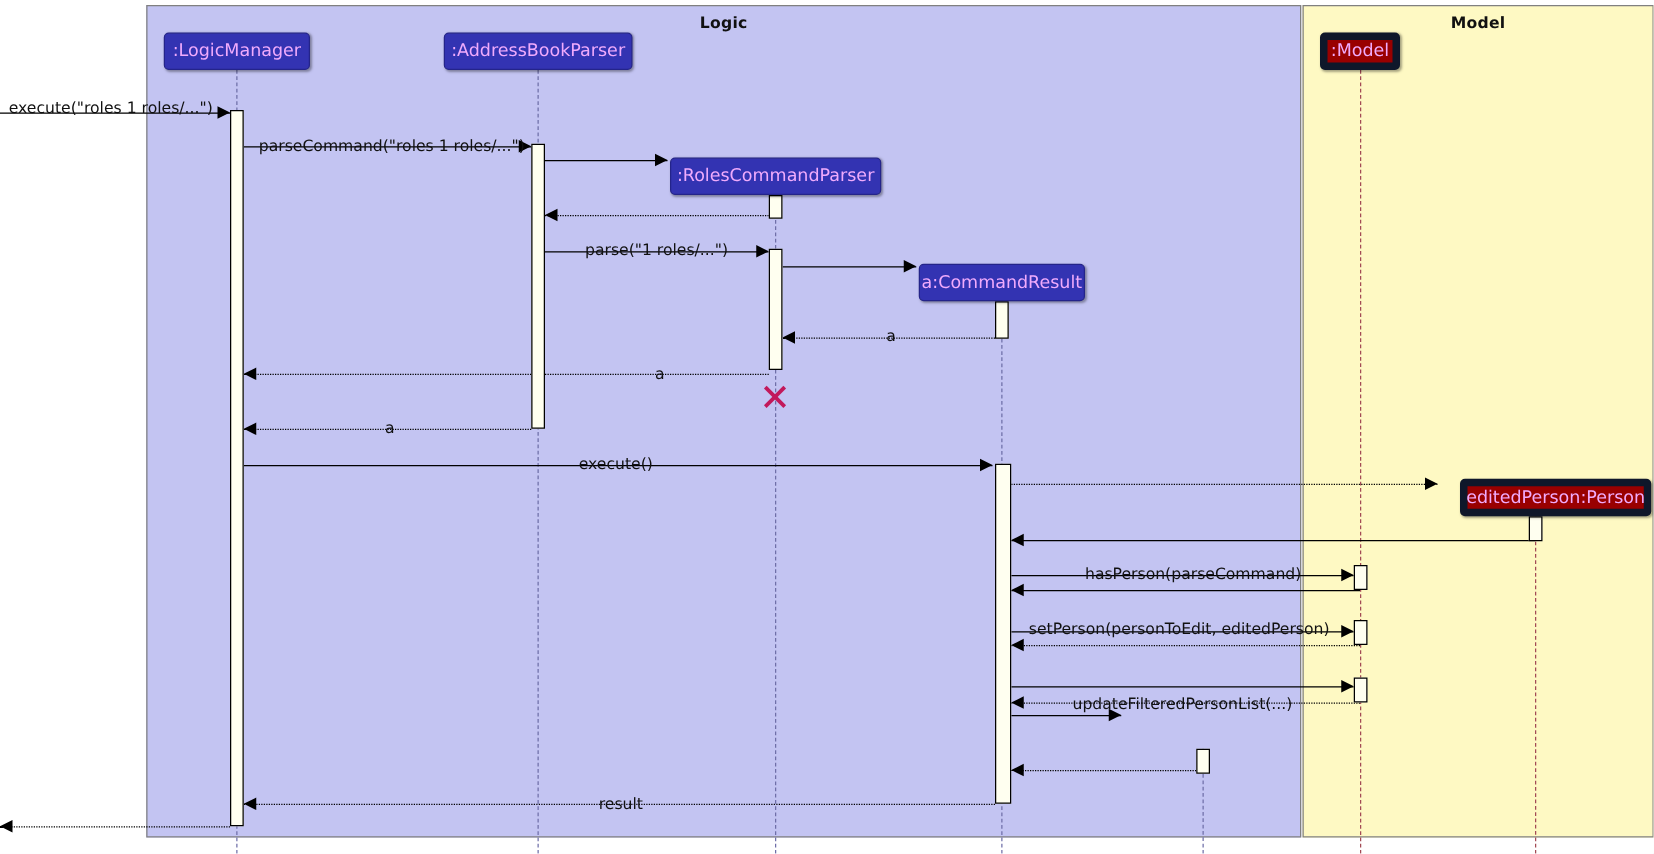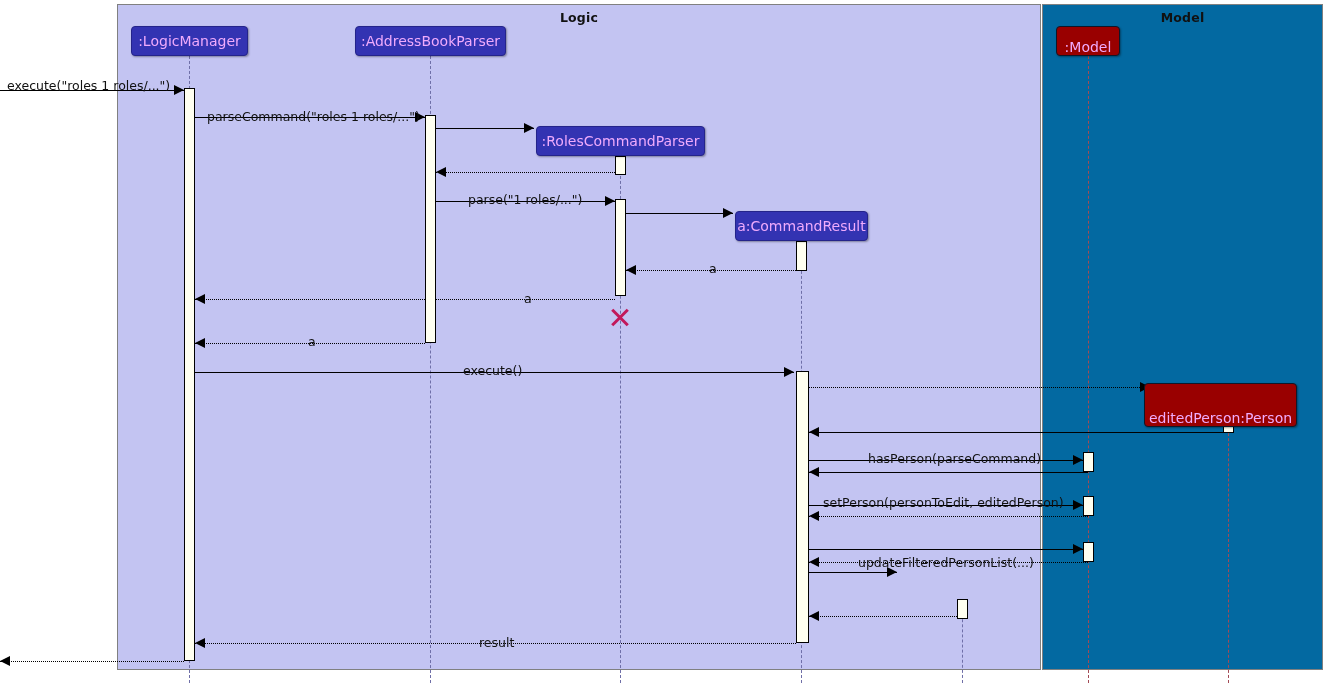--- a/index.html
+++ b/index.html
@@ -19,21 +19,21 @@
   
   .partition {
     position: absolute;
     box-sizing: border-box;
     border: 1px solid #808080;
   }
   .partition-logic {
     background: #c3c4f2;
   }
   .partition-model {
-    background: #0369a1;
+    background: #fef9c3;
   }
   .partition-title {
     position: absolute;
     left: 0;
     right: 0;
     top: 5px;
     text-align: center;
     font-size: 12.5px;
     font-weight: bold;
     color: #111111;
@@ -62,22 +62,21 @@
     justify-content: center;
     white-space: nowrap;
     box-shadow: 1px 1px 2px rgba(0,0,0,0.35);
   }
   .participant.blue {
     background: #3333b2;
     border: 1px solid #24248a;
   }
   .participant.red {
     background: #990000;
-    border: 1px solid #0f172a;
-    align-items: flex-end;
+    border: 6px solid #0f172a;
   }
 
   
   .activation {
     position: absolute;
     box-sizing: border-box;
     background: #fffff0;
     border: 1px solid #000000;
   }
 
@@ -222,20 +221,20 @@
     </div>
     <div class="participant blue" style="left: 536px; top: 126px; width: 169px; height: 30px;">
       <span>:RolesCommandParser</span>
     </div>
     <div class="participant blue" style="left: 735px; top: 211px; width: 133px; height: 30px;">
       <span>a:CommandResult</span>
     </div>
     <div class="participant red" style="left: 1056px; top: 26px; width: 64px; height: 30px;">
       <span>:Model</span>
     </div>
-    <div class="participant red" style="left: 1144px; top: 383px; width: 153px; height: 44px;">
+    <div class="participant red" style="left: 1168px; top: 383px; width: 153px; height: 30px;">
       <span>editedPerson:Person</span>
     </div>
     <div class="destroy" style="left: 609px; top: 306px;">
       <span class="a"></span>
       <span class="b"></span>
     </div>
   </div>
 
 </body></html>

